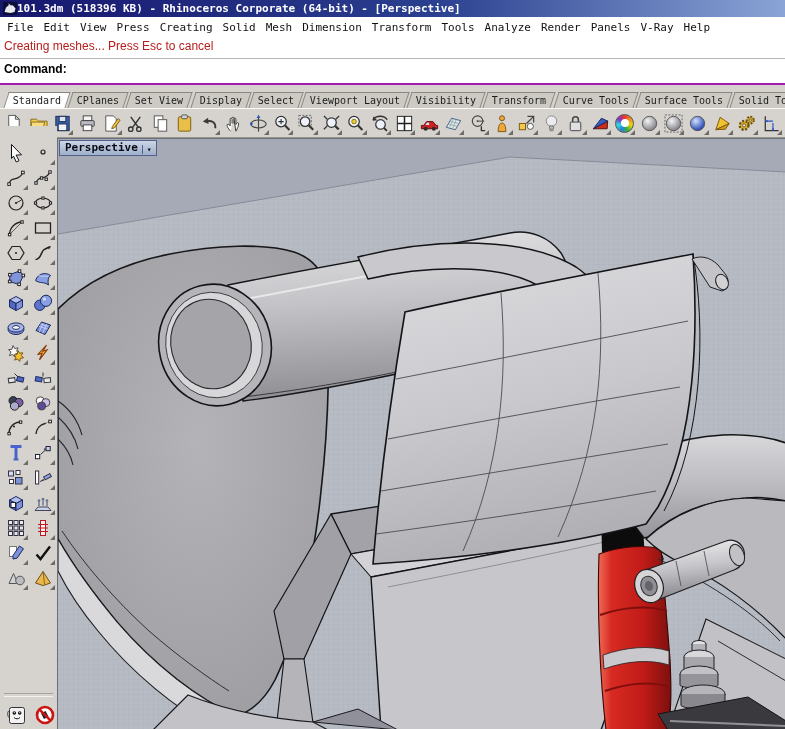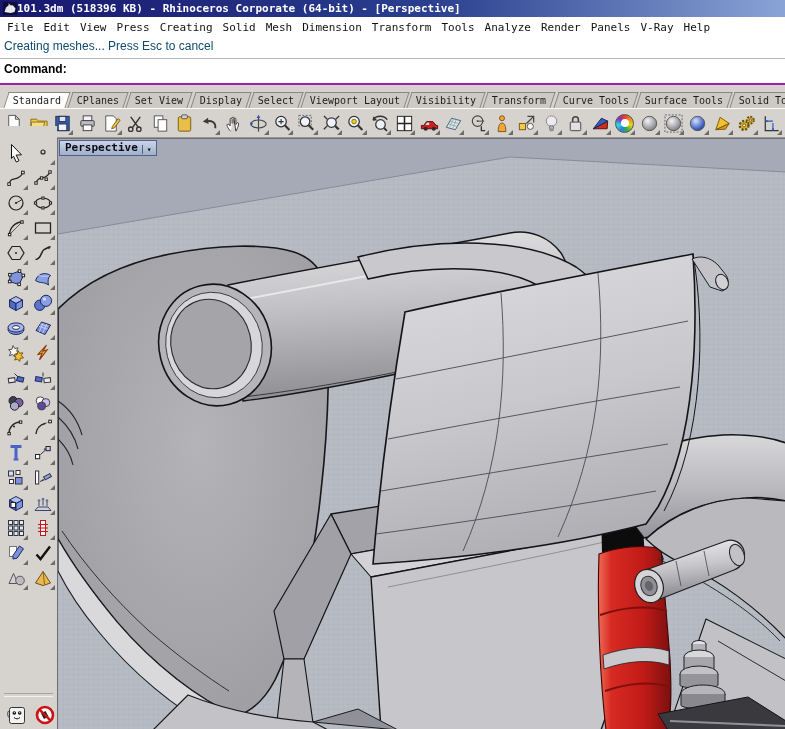--- a/index.html
+++ b/index.html
@@ -9,21 +9,21 @@
   .titlebar{height:17px;display:flex;align-items:center;gap:0;padding:0 3px;
     background:linear-gradient(to right,#17176e 0%,#2a3f8f 55%,#8aa4d6 100%);
     color:#fff;font:bold 11px "DejaVu Sans Mono",monospace;white-space:nowrap;}
   .appicon{width:14px;height:13px;display:inline-flex;}
   
   .menubar{height:20px;display:flex;align-items:center;background:#ffffff;
     font:11px "DejaVu Sans Mono",monospace;color:#111;padding-left:2px;}
   .mitem{padding:2px 5px;cursor:default;}
   
   .histline{height:17px;background:#fff;border-bottom:1px solid #b9b6b1;
-    font:12px "Liberation Sans",sans-serif;color:#0c4a6e;padding:2px 4px;}
+    font:12px "Liberation Sans",sans-serif;color:#b91c1c;padding:2px 4px;}
   .cmdline{height:18px;background:#fff;border-bottom:2px solid #a21caf;
     font:bold 12px "Liberation Sans",sans-serif;color:#000;padding:3px 4px;}
   .cmdinput{display:inline-block;min-width:200px;}
   
   .tabrow{height:20px;display:flex;align-items:flex-end;background:#d6d3ce;
     padding:3px 0 0 6px;font:10px "DejaVu Sans Mono",monospace;}
   .tab{transform:skewX(-18deg);border:1px solid #8a8781;border-bottom:none;
     background:#cdcac4;padding:2px 6px;margin-right:2px;white-space:nowrap;cursor:default;}
   .tab.active{background:#fdfdfd;position:relative;z-index:2;}
   .tlab{display:inline-block;transform:skewX(18deg);color:#1c1c1c;}

